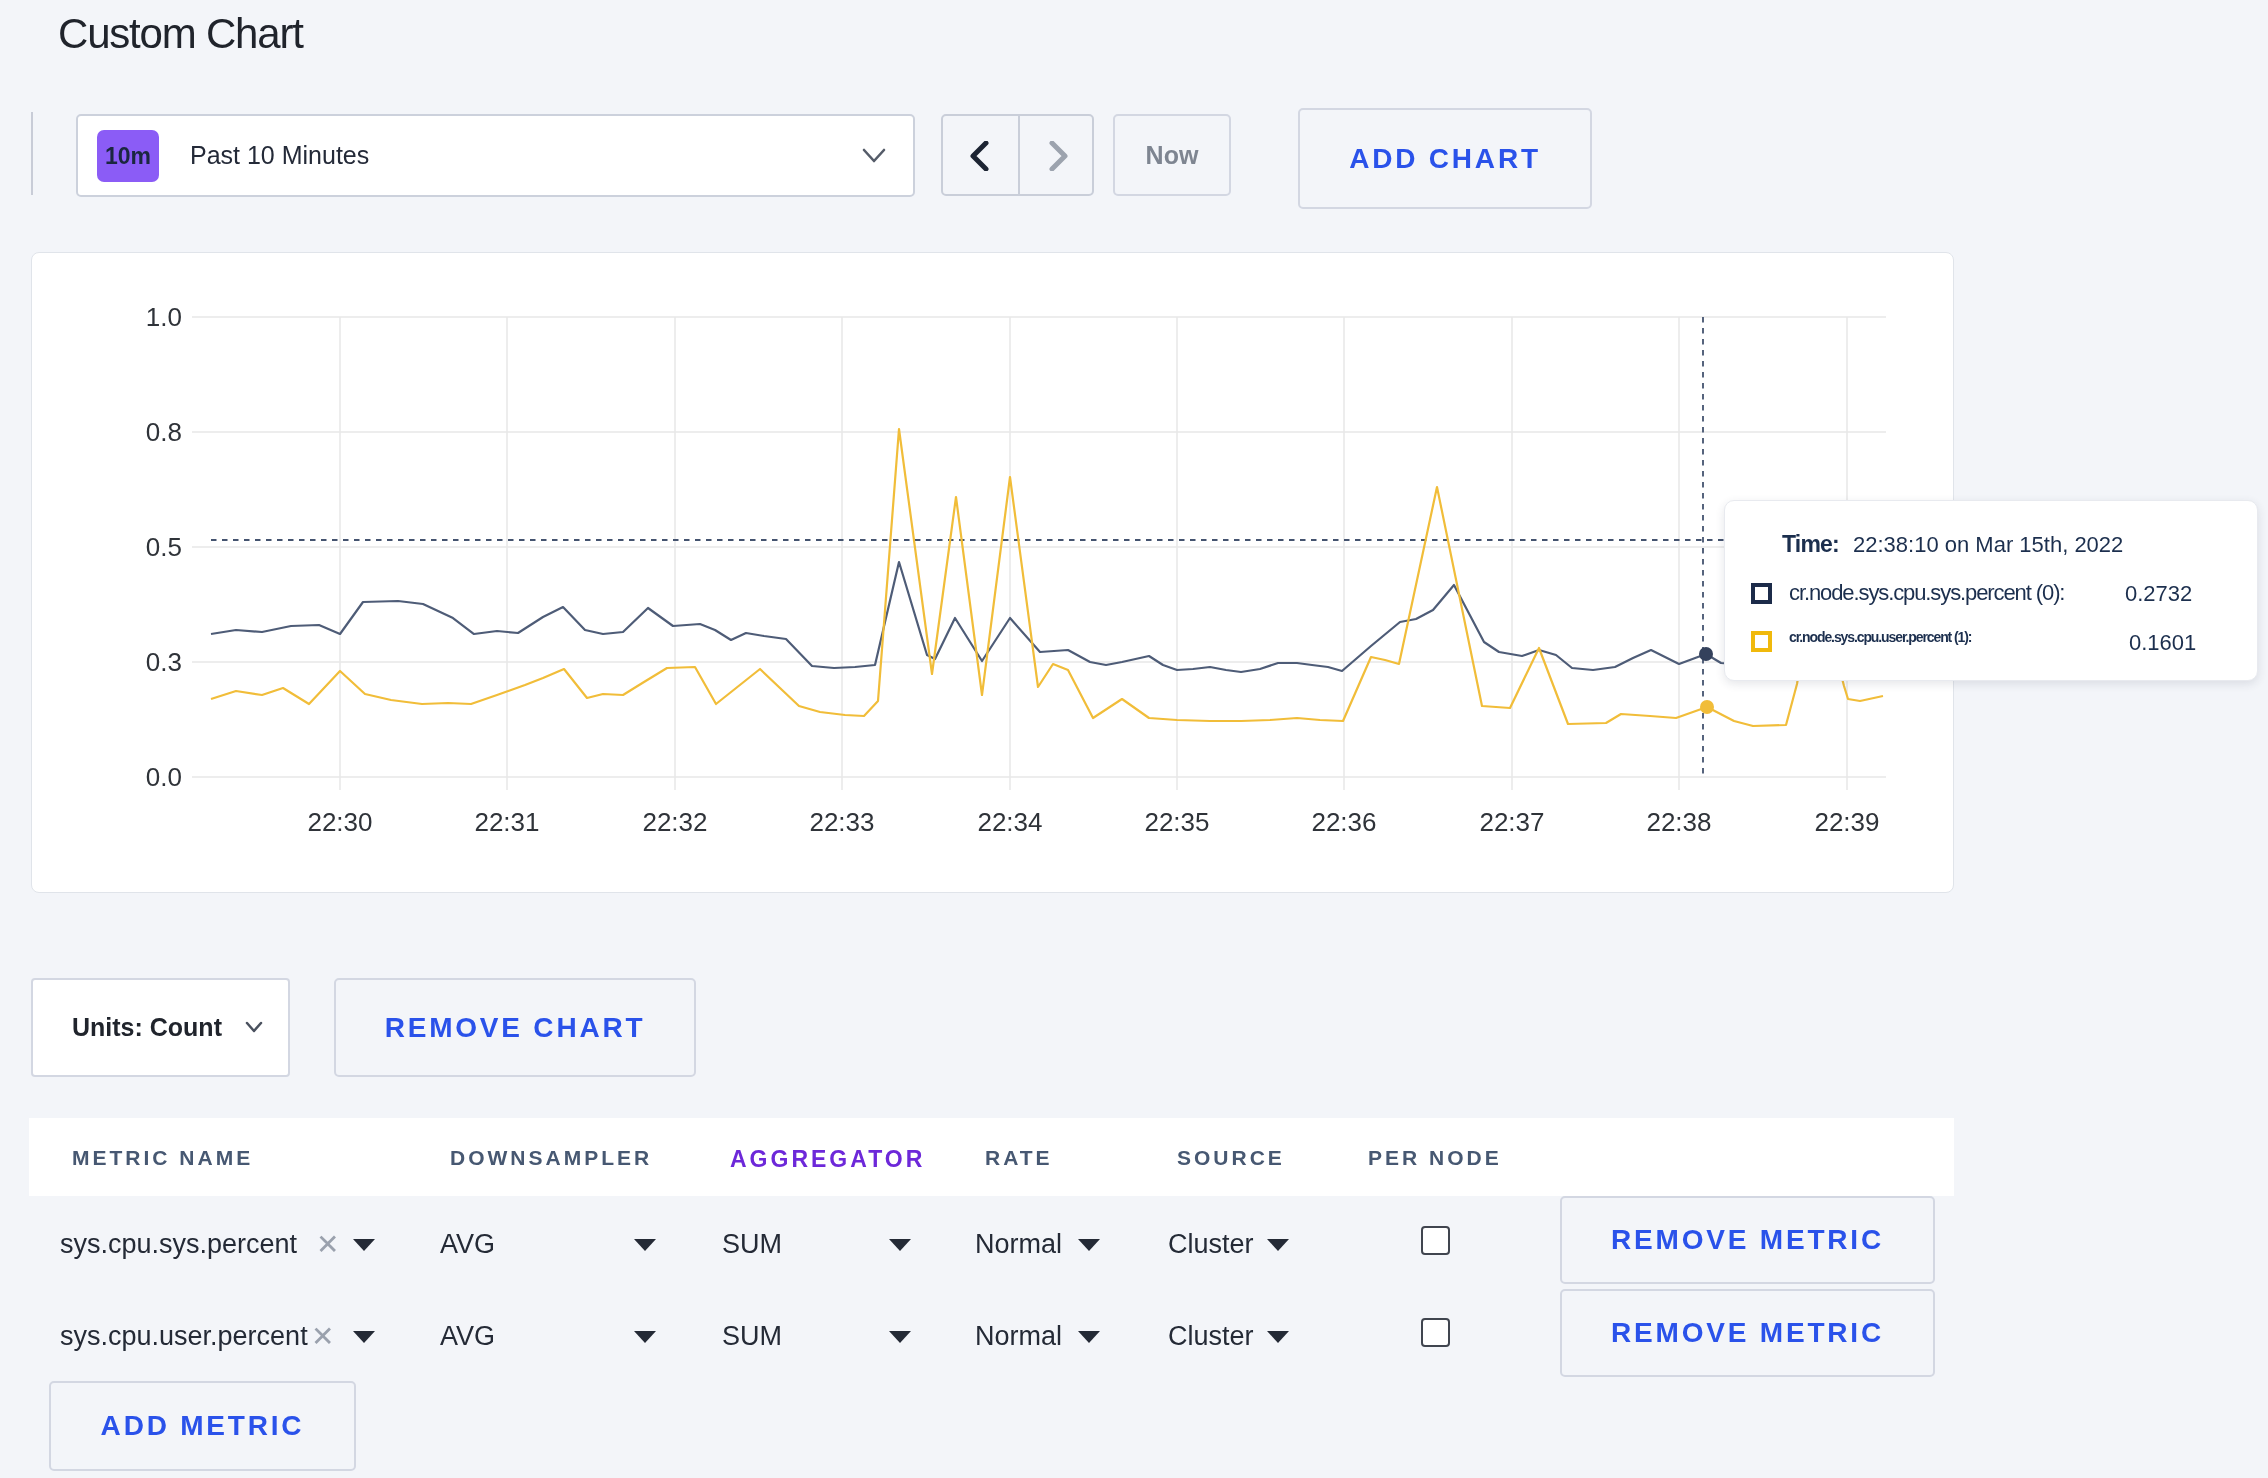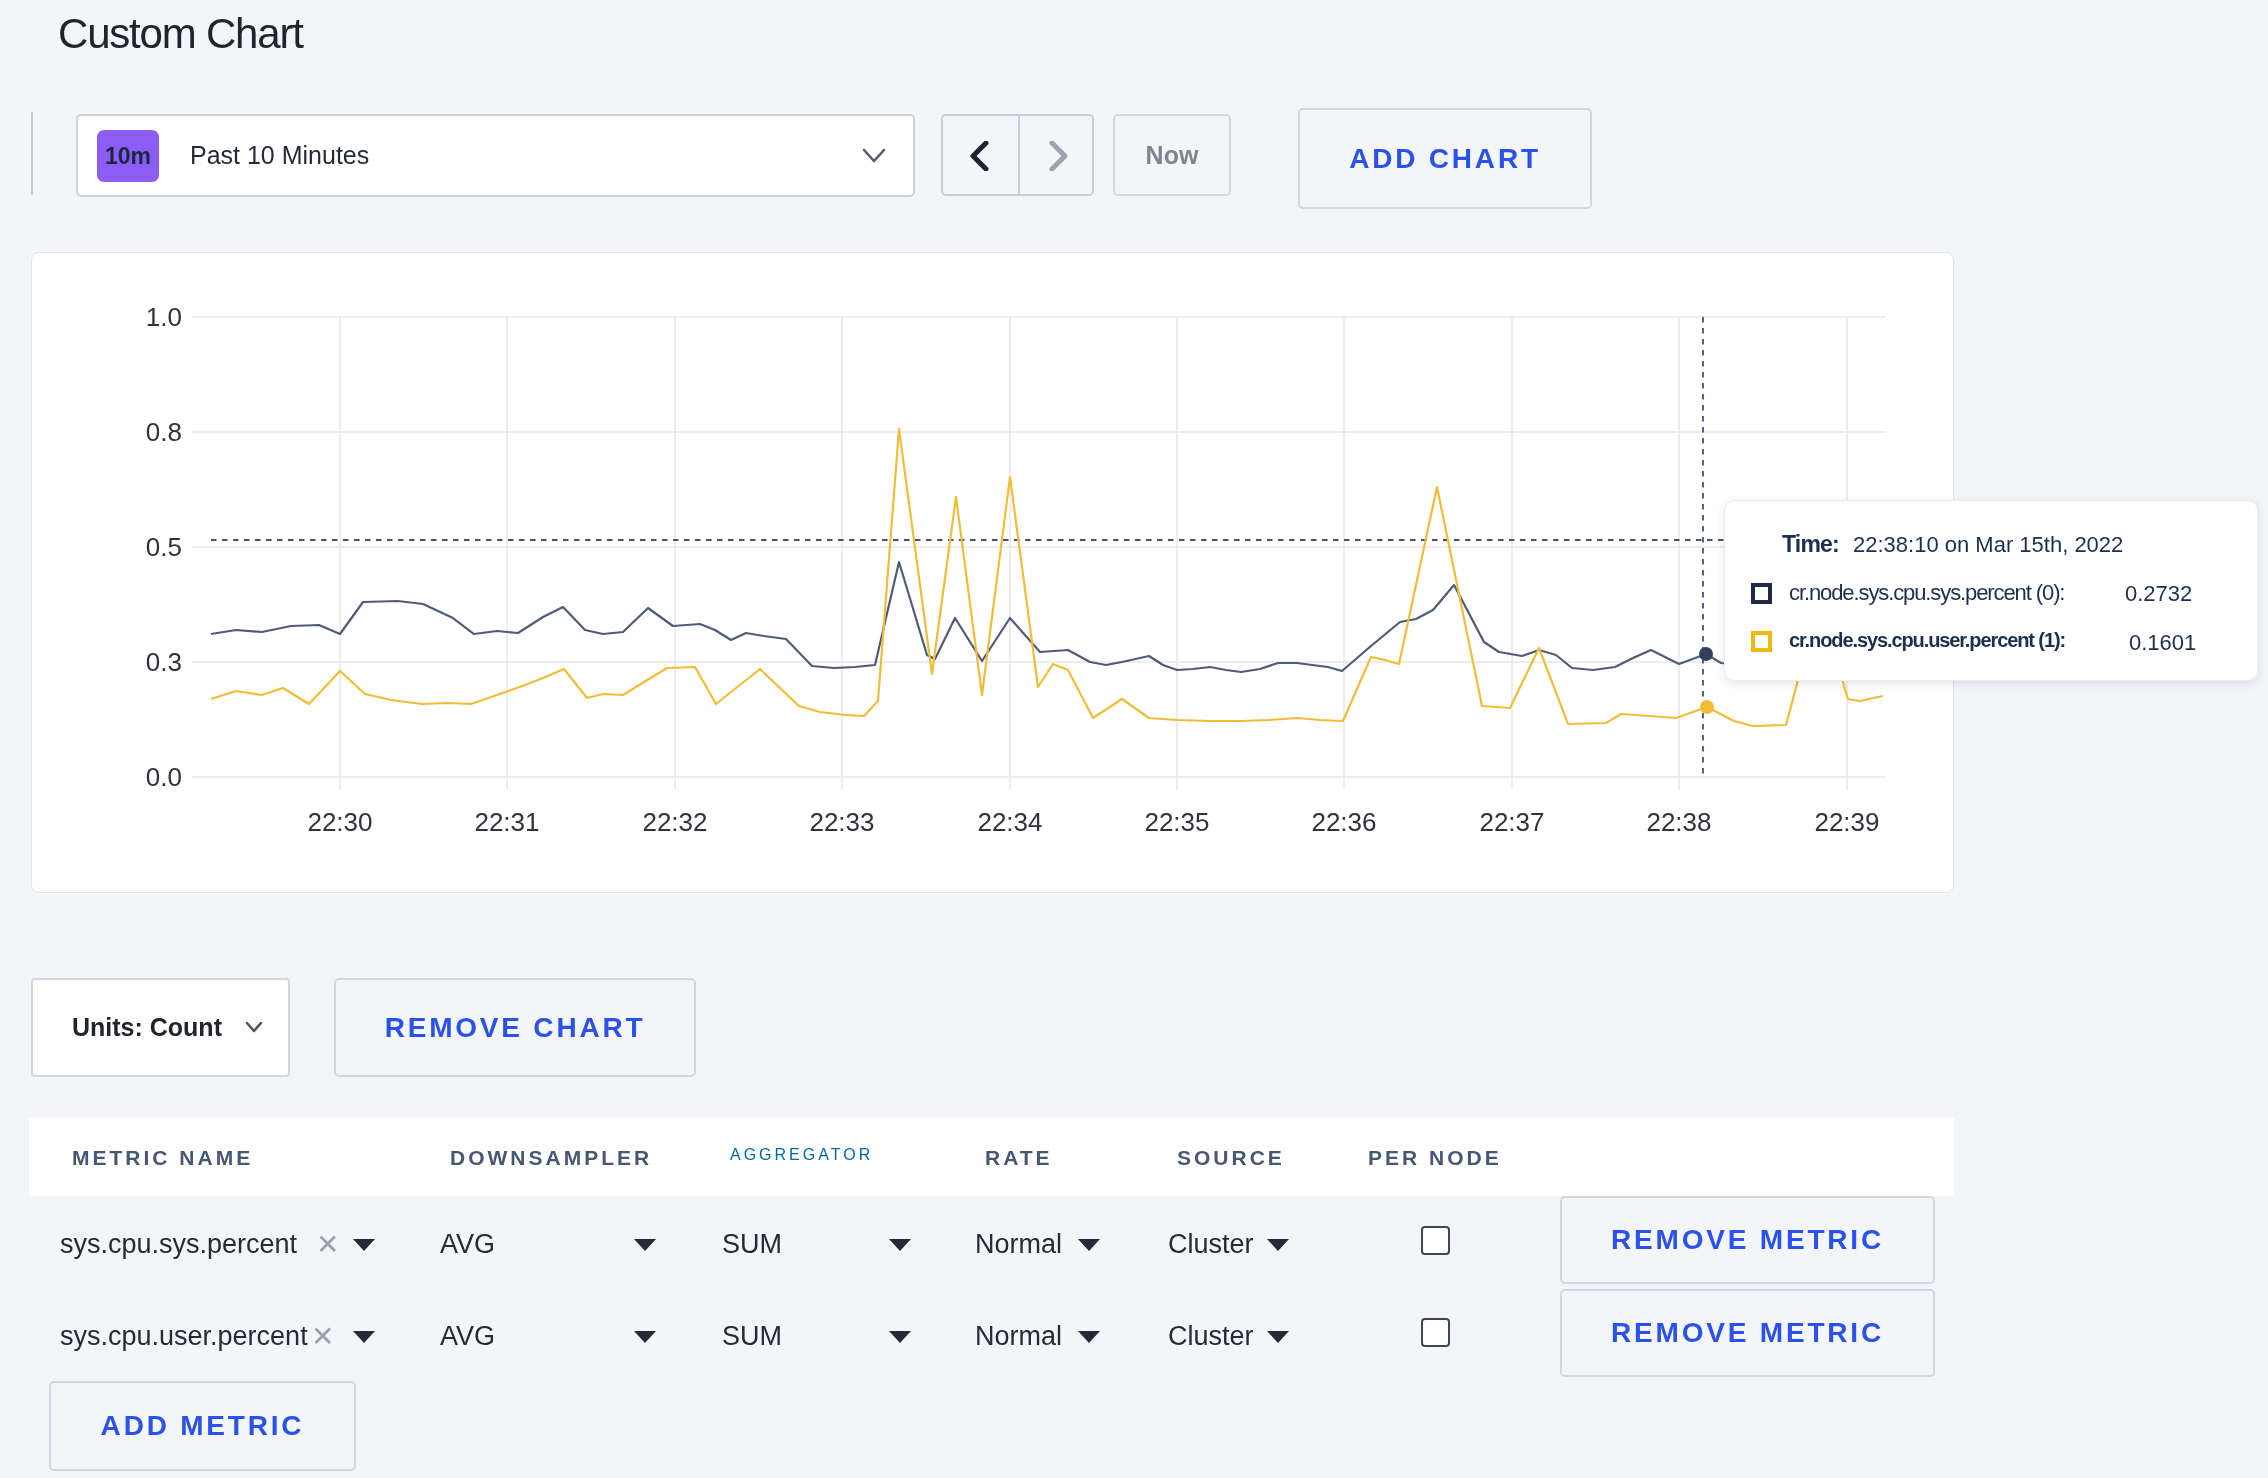--- a/index.html
+++ b/index.html
@@ -95,38 +95,38 @@
     <circle cx="1707" cy="707" r="7" fill="#f1bd39"></circle>
   </svg>
 
   <div class="abs" style="left:1724px; top:500px; width:534px; height:181px; background:#fff; border:1px solid #e8eaef; border-radius:10px; box-shadow:0 3px 10px rgba(40,50,70,0.12);">
     <div class="abs" style="left:57px; top:30px; font-size:23px; letter-spacing:-0.8px; font-weight:700; color:#1c2f4e;">Time:</div>
     <div class="abs" style="left:128px; top:31px; font-size:22px; color:#1c2f4e;">22:38:10 on Mar 15th, 2022</div>
     <div class="abs" style="left:26px; top:82px; width:21px; height:21px; border:4.5px solid #1c2b49;"></div>
     <div class="abs" style="left:64px; top:79px; font-size:22px; letter-spacing:-1.1px; font-weight:400; color:#1c2f4e;">cr.node.sys.cpu.sys.percent (0):</div>
     <div class="abs" style="left:400px; top:80px; font-size:22px; color:#1c2f4e;">0.2732</div>
     <div class="abs" style="left:26px; top:130px; width:21px; height:21px; border:4.5px solid #f0b90c;"></div>
-    <div class="abs" style="left:64px; top:128px; font-size:20px; letter-spacing:-1.1px; font-weight:700; color:#1c2f4e;">cr.node.sys.cpu.user.percent (1):</div>
+    <div class="abs" style="left:64px; top:128px; font-size:14px; letter-spacing:-1.1px; font-weight:700; color:#1c2f4e;">cr.node.sys.cpu.user.percent (1):</div>
     <div class="abs" style="left:404px; top:129px; font-size:22px; color:#1c2f4e;">0.1601</div>
   </div>
 
   <div class="abs" style="left:31px; top:978px; width:259px; height:99px; background:#fff; border:2px solid #d3d7e2; border-radius:4px;">
     <div class="abs" style="left:39px; top:0; height:95px; display:flex; align-items:center; font-size:25px; font-weight:700; color:#20242c;text-align:right;">Units: Count</div>
     <svg class="abs" style="left:208px; top:36px;" width="26" height="22" viewBox="0 0 26 22">
       <polyline points="6,7 13,15 20,7" fill="none" stroke="#4a515e" stroke-width="2.5" stroke-linecap="round" stroke-linejoin="round"></polyline>
     </svg>
   </div>
   <div class="btn" style="left:310px; top:978px; width:362px; height:99px;margin-left:24px;">
     <span class="blue">REMOVE CHART</span>
   </div>
 
   <div class="abs" style="left:29px; top:1118px; width:1925px; height:78px; background:#fff;"></div>
   <div class="abs hdr" style="left:72px; top:1146px; font-size:21px; letter-spacing:3px; color:#475872; font-weight:600;">METRIC NAME</div>
   <div class="abs hdr" style="left:450px; top:1146px; font-size:21px; letter-spacing:3px; color:#475872; font-weight:600;">DOWNSAMPLER</div>
-  <div class="abs hdr" style="left:730px; top:1146px; font-size:16px; letter-spacing:3px; color:#0369a1; font-weight:400;">AGGREGATOR</div>
+  <div class="abs hdr" style="left:730px; top:1146px; font-size:23px; letter-spacing:3px; color:#6d28d9; font-weight:700;">AGGREGATOR</div>
   <div class="abs hdr" style="left:985px; top:1146px; font-size:21px; letter-spacing:3px; color:#475872; font-weight:600;">RATE</div>
   <div class="abs hdr" style="left:1177px; top:1146px; font-size:21px; letter-spacing:3px; color:#475872; font-weight:600;">SOURCE</div>
   <div class="abs hdr" style="left:1368px; top:1146px; font-size:21px; letter-spacing:3px; color:#475872; font-weight:600;">PER NODE</div>
 
   <div class="abs" style="left:60px; top:1229px; font-size:27px; color:#242a36;">sys.cpu.sys.percent</div>
   <div class="abs" style="left:316px; top:1228px; font-size:28px; color:#9aa1ad;">✕</div>
   <svg class="abs" style="left:352px; top:1238px;" width="24" height="14">
     <polygon points="1,1 23,1 12,13" fill="#242a36"></polygon>
   </svg>
   <div class="abs" style="left:440px; top:1229px; font-size:27px; color:#242a36;">AVG</div>

